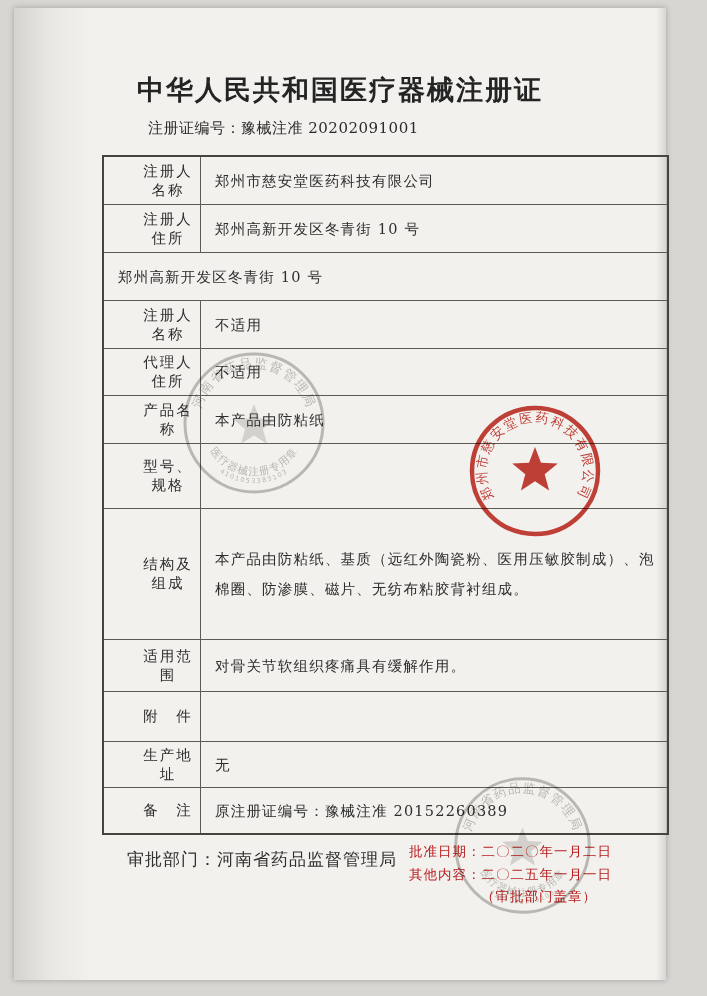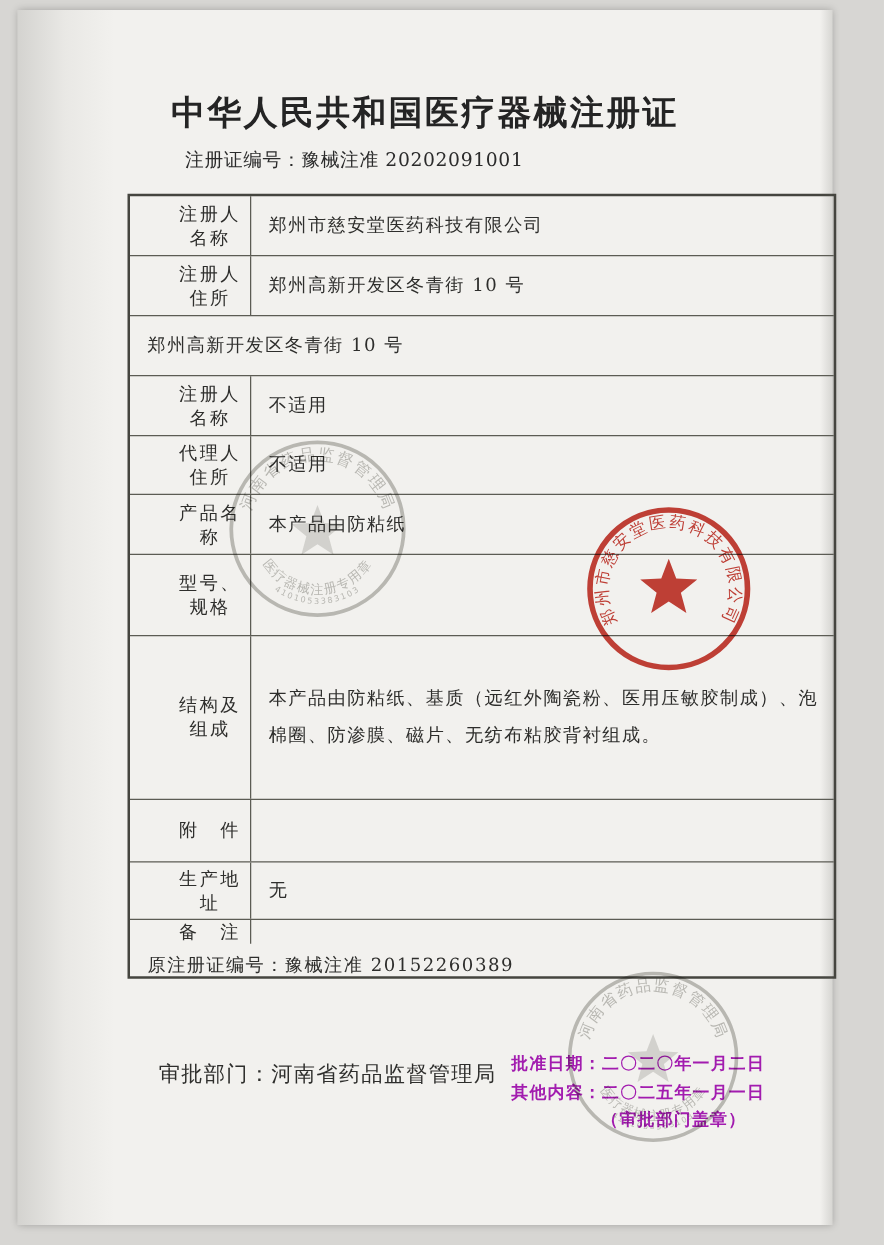--- a/index.html
+++ b/index.html
@@ -29,39 +29,39 @@
     font-size:27px;font-weight:bold;letter-spacing:2px;color:#242424;
   }
   .regline{
     position:absolute;left:134px;top:111px;font-size:15px;color:#2b2b2b;letter-spacing:.5px;
   }
   .tbl{
     position:absolute;left:88px;top:147px;width:567px;
     border:2px solid #45453f;box-sizing:border-box;background:transparent;
   }
   .row{display:flex;box-sizing:border-box;border-bottom:1px solid #5c5c54;}
-  .row:last-child{border-bottom:none;flex-direction:column;}
+  .row:last-child{border-bottom:none;}
   .cell-label{
     width:97px;box-sizing:border-box;border-right:1px solid #5c5c54;
     display:flex;align-items:center;justify-content:center;
     font-size:14.5px;color:#2e2e2c;letter-spacing:2px;text-align:center;padding-left:32px;
   }
   .cell-value{
     flex:1;display:flex;align-items:center;
     padding:3px 8px 3px 14px;box-sizing:border-box;
     font-size:14.5px;color:#2e2e2c;letter-spacing:1.2px;line-height:30px;
   }
   .rh-a{height:48px}.rh-b{height:47px}.rh-c{height:65px}.rh-d{height:131px}
   .rh-e{height:52px}.rh-f{height:50px}.rh-g{height:46px}.rh-h{height:45px}
   .footer-left{
     position:absolute;left:113px;top:840px;font-size:17px;color:#2e2e2c;letter-spacing:1px;
   }
   .footer-right{
-    position:absolute;left:395px;top:832px;font-size:13.5px;color:#a21caf;
-    line-height:22.5px;letter-spacing:1px;font-weight:bold;
+    position:absolute;left:395px;top:832px;font-size:13.5px;color:#b91c1c;
+    line-height:22.5px;letter-spacing:1px;
   }
   .footer-right .seal-note{padding-left:72px;}
   .stamp{position:absolute;pointer-events:none;mix-blend-mode:multiply;}
   .stamp svg{display:block;}
   .stamp-grey{opacity:.55;}
   .stamp-red{opacity:.88;}
   .seal-font{font-family:"DejaVu Sans","Liberation Sans",sans-serif;}
 </style>
 </head>
 <body>
@@ -98,20 +98,24 @@
       <div class="row rh-a">
         <div class="cell-label">产品名称</div>
         <div class="cell-value">本产品由防粘纸</div>
       </div>
       <div class="row rh-c">
         <div class="cell-label">型号、规格</div>
       </div>
       <div class="row rh-d">
         <div class="cell-label">结构及组成</div>
         <div class="cell-value">本产品由防粘纸、基质（远红外陶瓷粉、医用压敏胶制成）、泡棉圈、防渗膜、磁片、无纺布粘胶背衬组成。</div>
+      </div>
+      <div class="row rh-e">
+        <div class="cell-label">适用范围</div>
+        <div class="cell-value">对骨关节软组织疼痛具有缓解作用。</div>
       </div>
       <div class="row rh-f">
         <div class="cell-label">附　件</div>
       </div>
       <div class="row rh-g">
         <div class="cell-label">生产地址</div>
         <div class="cell-value">无</div>
       </div>
       <div class="row rh-h">
         <div class="cell-label">备　注</div>

